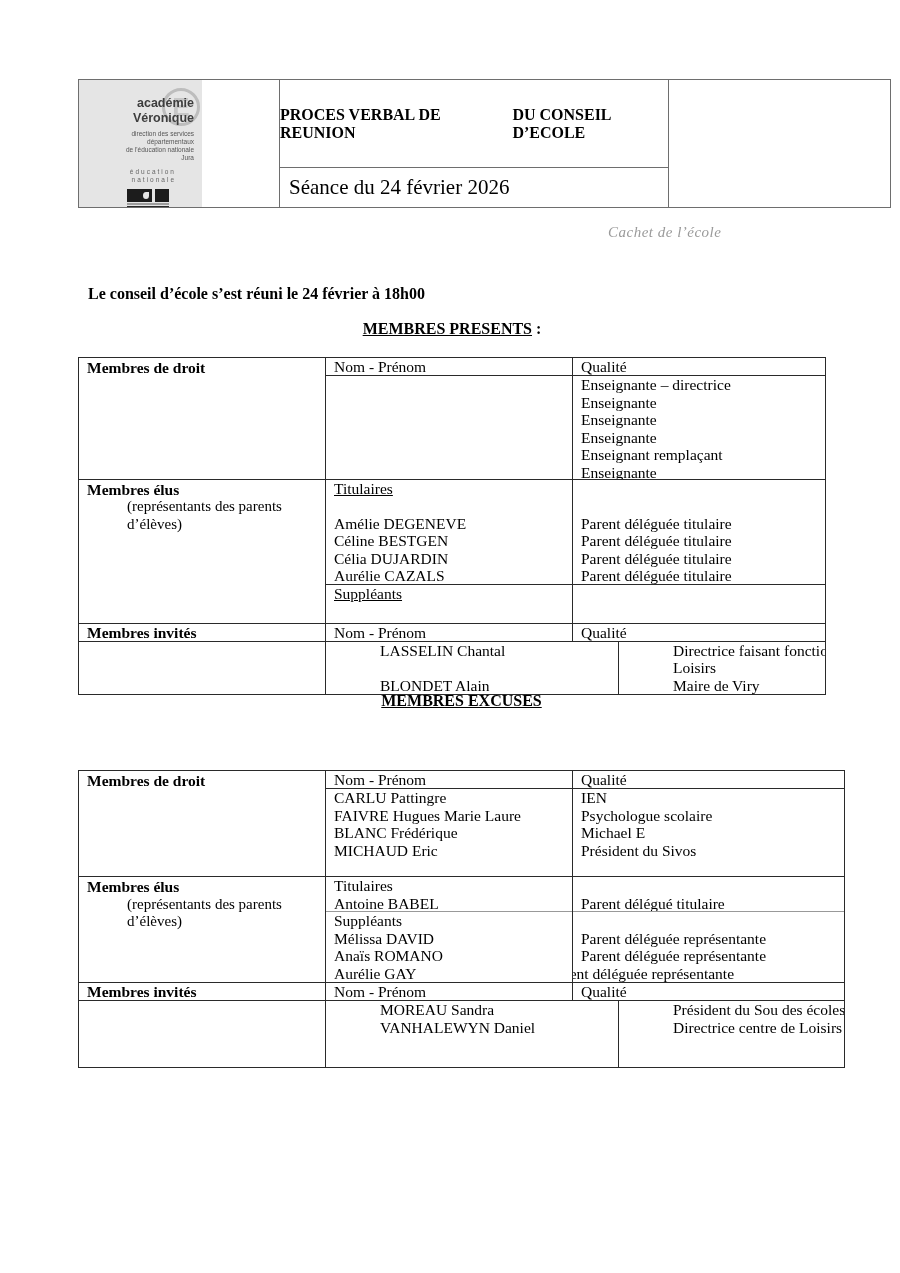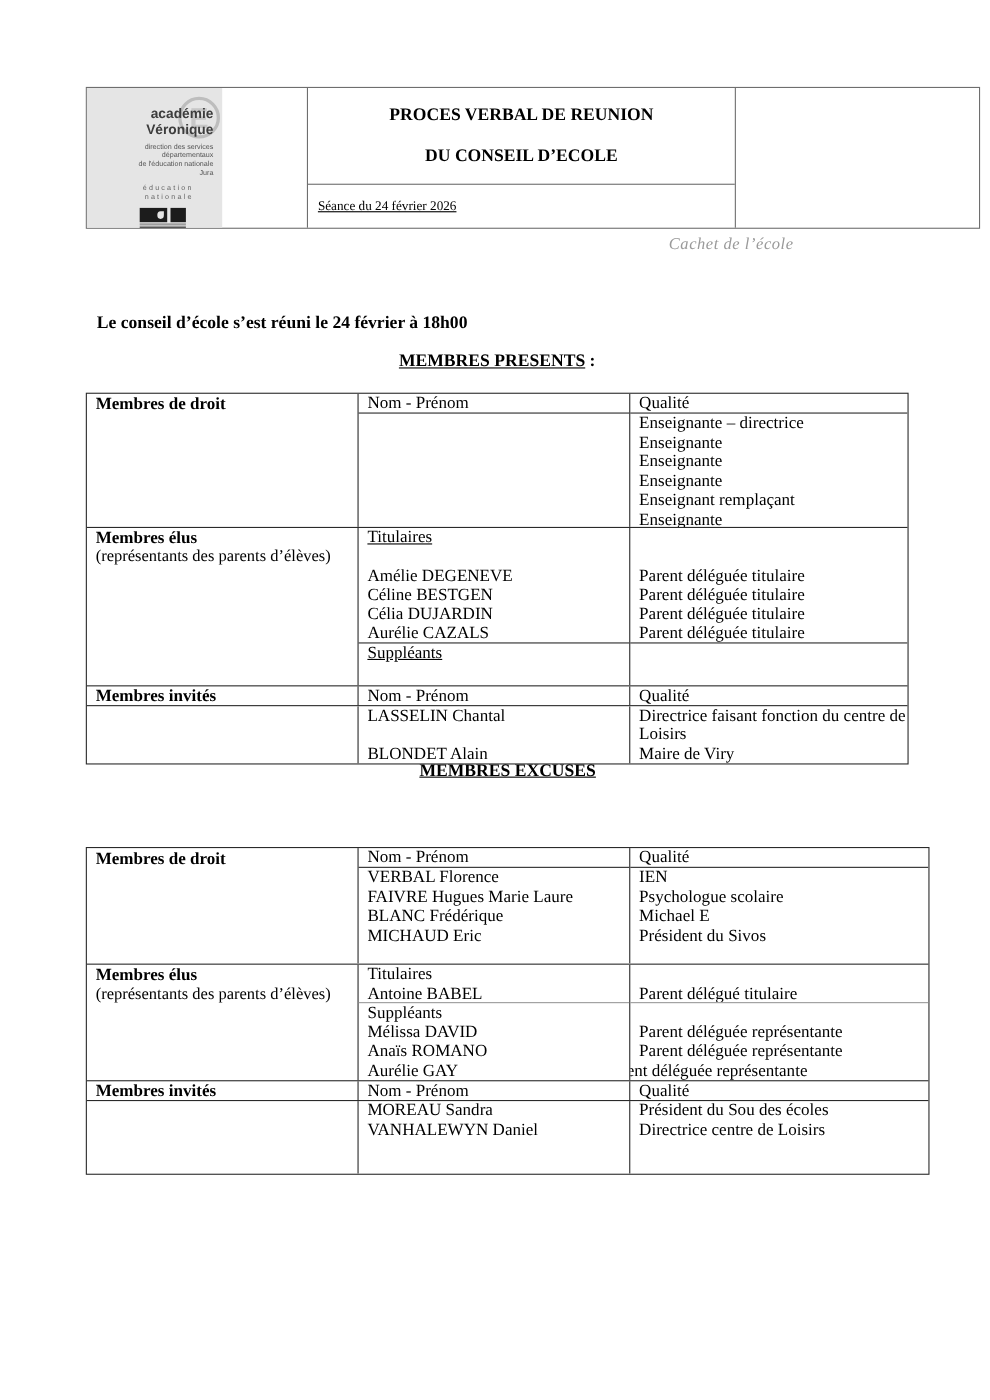--- a/index.html
+++ b/index.html
@@ -30,27 +30,27 @@
   .m-blocks{display:flex;height:13px;}
   .m-b1{width:25px;background:#1c1c1c;position:relative;}
   .m-b1::after{content:"";position:absolute;right:3px;top:3px;width:6px;height:7px;
                background:#e5e5e5;border-radius:50% 0 50% 50%;}
   .m-gap{width:3px;background:var(--logobg);}
   .m-b2{width:14px;background:#1c1c1c;}
   .m-sub1{height:2px;background:#9d9d9d;margin-top:1px;}
   .m-sub2{height:3px;background:#2a2a2a;margin-top:1px;}
 
   .title-cell{width:389px;border-right:1px solid var(--hbd);display:flex;flex-direction:column;}
-  .title-area{height:87px;display:flex;flex-direction:column;justify-content:center;
+  .title-area{height:87px;display:flex;flex-direction:row;justify-content:center;
               align-items:center;gap:19px;font-weight:bold;font-size:16px;}
   .seance-area{flex:1;border-top:1px solid var(--hbd);display:flex;align-items:center;
-               padding-left:9px;font-size:12px;text-decoration:underline;}
+               padding-left:9px;font-size:21px;}
   .empty-cell{flex:1;}
 
-  .cachet{position:absolute;left:608px;top:214px;font-style:italic;font-size:15px;
+  .cachet{position:absolute;left:608px;top:224px;font-style:italic;font-size:15px;
           color:var(--cachet);letter-spacing:0.5px;}
 
   .intro{position:absolute;left:88px;top:285px;font-size:16px;font-weight:bold;}
 
   .sec-heading{position:absolute;text-align:center;font-weight:bold;font-size:16px;}
   .sec-heading .u{text-decoration:underline;}
   #heading-presents{left:78px;top:320px;width:748px;}
   #heading-excuses{left:78px;top:692px;width:767px;}
 
   
@@ -60,34 +60,34 @@
   .sec{display:flex;overflow:hidden;}
   .sec-b{border-bottom:1px solid var(--bd);}
   .c{overflow:visible;}
   .c1{width:247px;border-right:1px solid var(--bd);flex:none;}
   .c2{width:247px;border-right:1px solid var(--bd);flex:none;}
   .c3{flex:1;}
   .hd{height:18px;line-height:17px;font-size:15.5px;border-bottom:1px solid var(--bd);
       padding:0 8px;white-space:nowrap;}
   .ln{height:17.5px;line-height:17.5px;font-size:15.5px;padding:0 8px;white-space:nowrap;}
   .c1lbl{font-weight:bold;font-size:15.5px;line-height:17.5px;padding:1px 8px 0 8px;}
-  .c1sub{font-size:15px;line-height:17.5px;padding:0 8px;}
+  .c1sub{font-size:15px;line-height:17.5px;padding:0 8px;margin-left:40px;}
   .u{text-decoration:underline;}
   .b1,.b2{overflow:hidden;}
   #tbl-presents .b1{height:105px;border-bottom:1px solid var(--bd);}
   #tbl-presents .b2{height:40px;}
   #tbl-excuses .b1{height:35px;border-bottom:1px solid var(--grayline);}
   #tbl-excuses .b2{height:71px;}
   .secC{flex:1;display:flex;flex-direction:column;justify-content:space-between;}
   .hrow{display:flex;height:18px;border-bottom:1px solid var(--bd);flex:none;}
   .hrow .cell{line-height:17px;font-size:15.5px;padding:0 8px;white-space:nowrap;}
   .hrow .w1{width:247px;border-right:1px solid var(--bd);font-weight:bold;}
   .hrow .w2{width:247px;border-right:1px solid var(--bd);}
   .hrow .w3{flex:1;}
-  .drow{flex:1;display:flex;overflow:hidden;}
+  .drow{flex:1;display:flex;overflow:hidden;gap:46px;}
   .overlap{margin-left:-32px;position:relative;}
 </style>
 </head>
 <body>
 
 <div class="page">
 
   <div class="doc-header">
     <div class="logo-cell">
       <div class="logo-box">
@@ -223,21 +223,21 @@
   <div class="tbl" id="tbl-excuses">
 
     <div class="sec sec-b" style="height:106px;">
       <div class="c c1">
         <div class="c1lbl">Membres de droit</div>
       </div>
       <div class="c c2">
         <div class="hd">Nom - Prénom</div>
         <div>
 
-        <div class="ln">VERBAL Florence</div>
+        <div class="ln">CARLU Pattingre</div>
             <div class="ln">FAIVRE Hugues Marie Laure</div>
             <div class="ln">BLANC Frédérique</div>
             <div class="ln">MICHAUD Eric</div>
           </div>
       </div>
       <div class="c c3">
         <div class="hd">Qualité</div>
         <div>
 
         <div class="ln">IEN</div>

